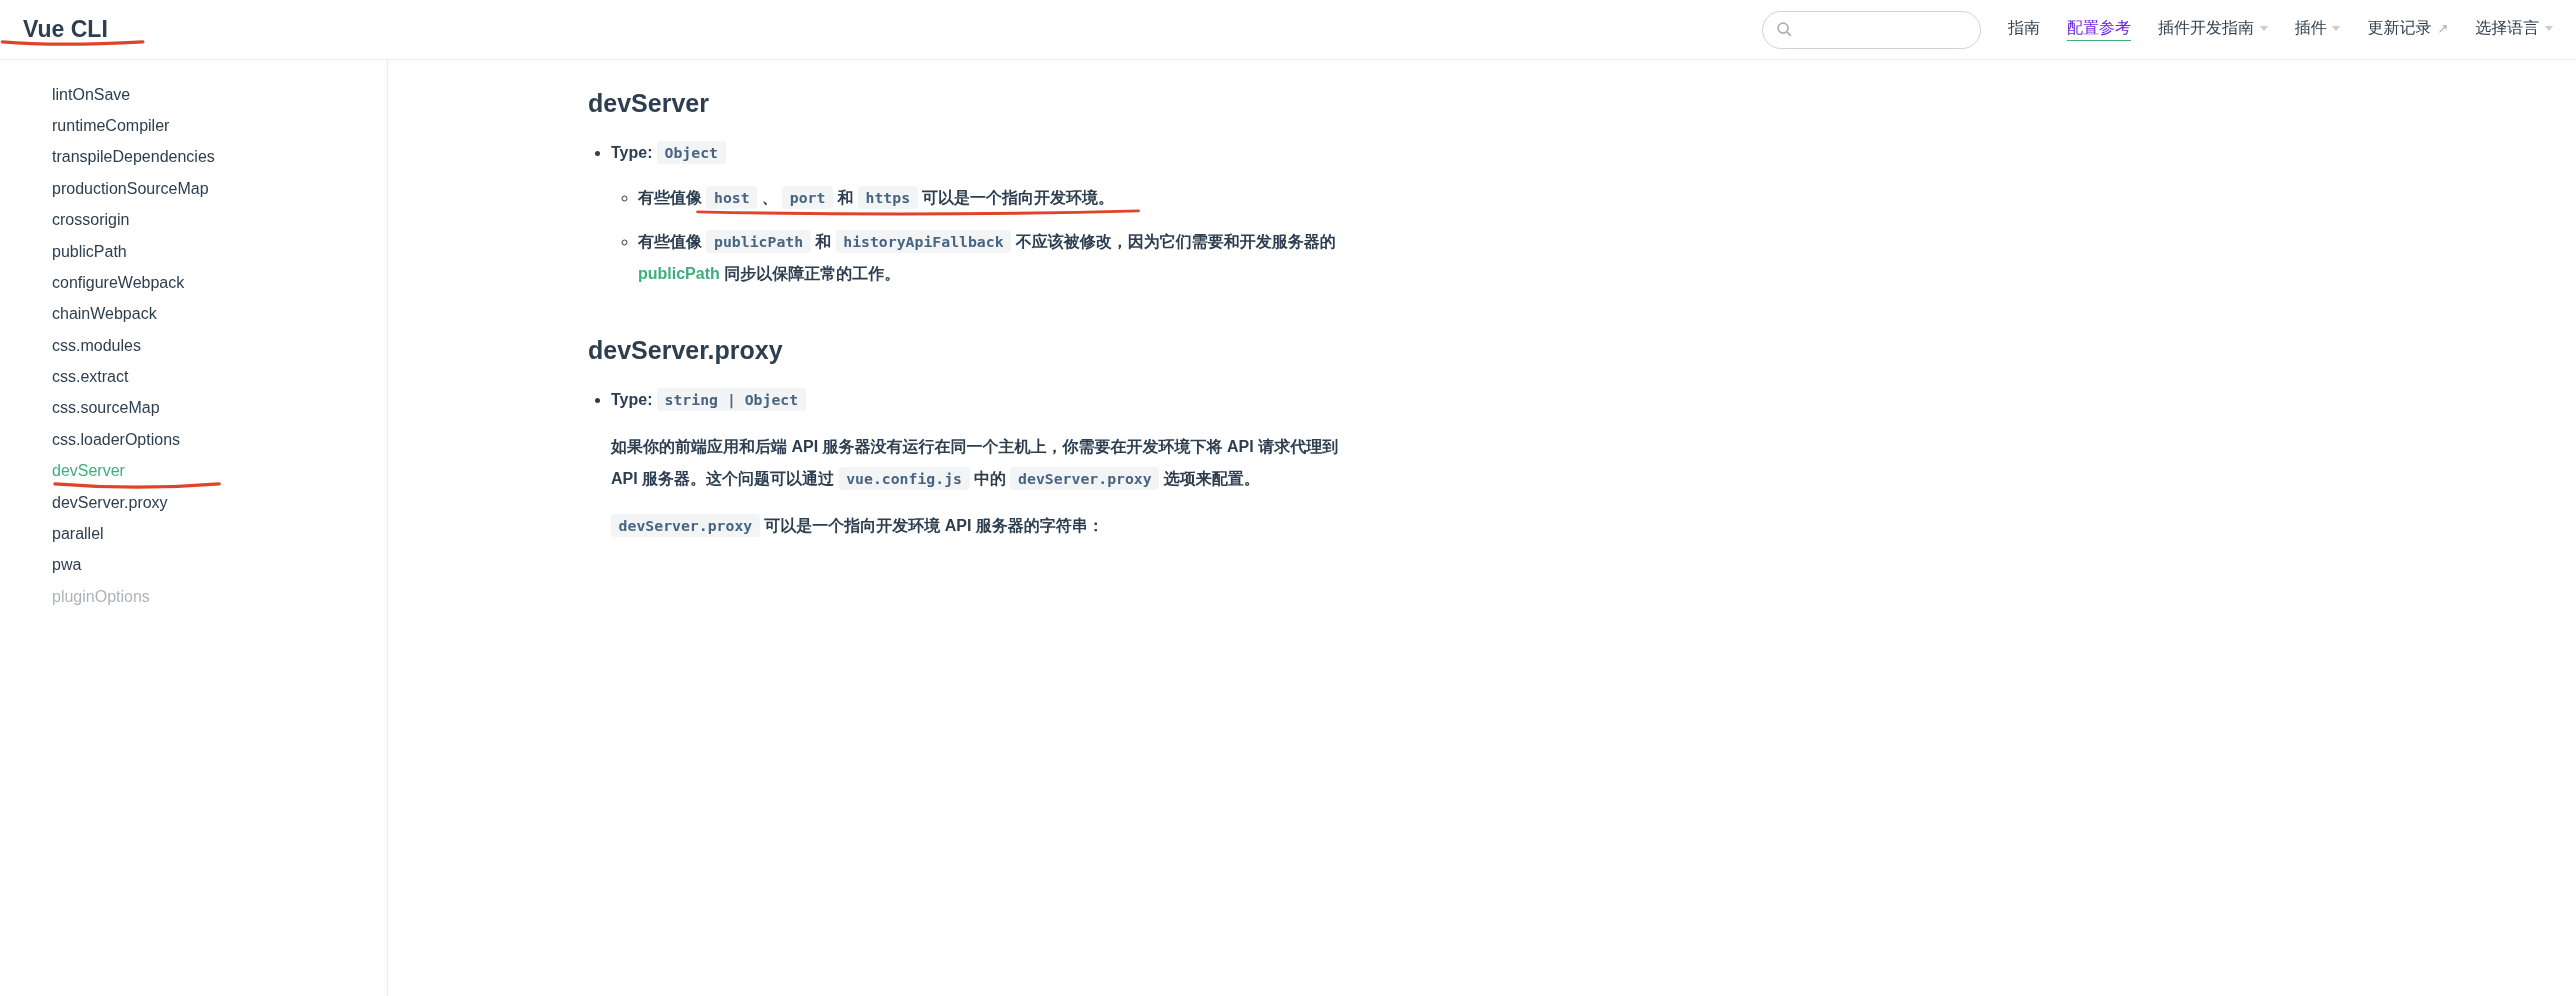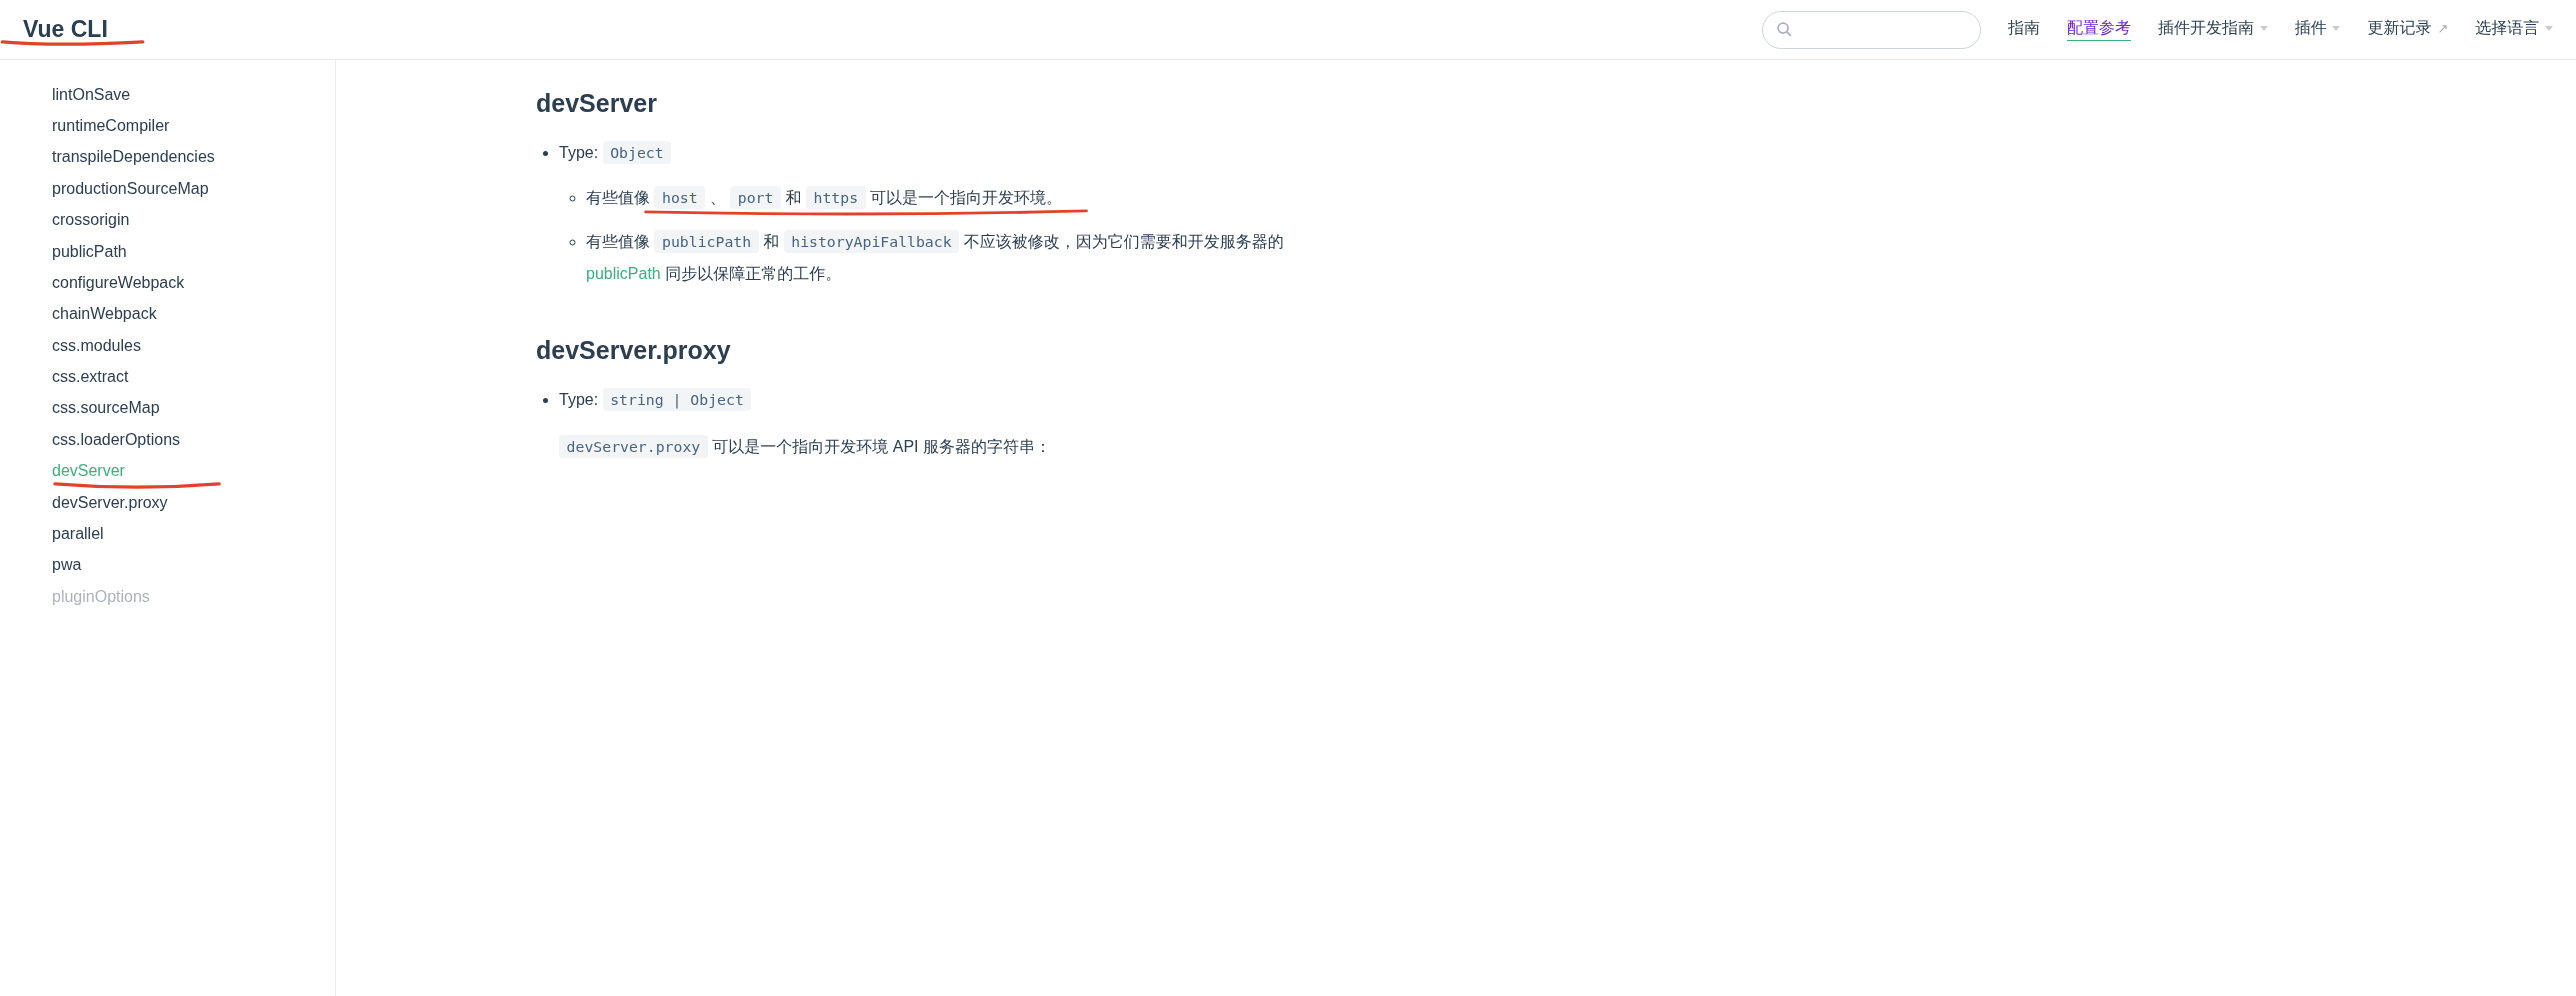--- a/index.html
+++ b/index.html
@@ -62,21 +62,21 @@
     border-left: 4.8px solid transparent;
     border-right: 4.8px solid transparent;
     border-top: 5.7px solid #ccc;
   }
   .ext-icon { color: #aaa; font-size: 13.3px; }
   .page {
     display: flex;
     min-height: calc(100vh - 60px);
   }
   .sidebar {
-    width: 336px;
+    width: 388px;
     border-right: 1px solid #eaecef;
     padding: 19px 0 19px 52px;
   }
   .sidebar-item {
     font-size: 16px;
     color: #2c3e50;
     padding: 6.7px 0;
     cursor: pointer;
     position: relative;
   }
@@ -86,21 +86,21 @@
     padding: 29px 57px 29px 200px;
     max-width: 1010px;
   }
   h2 {
     font-size: 25px;
     font-weight: 600;
     margin: 46px 0 19px 0;
     color: #2c3e50;
   }
   h2:first-child { margin-top: 0; }
-  ul.bullets { list-style: disc; padding-left: 23px; }
+  ul.bullets { list-style: disc; padding-left: 23px; font-weight: bold; }
   ul.bullets > li { margin: 13.3px 0; line-height: 2; font-size: 16px; }
   ul.circles { list-style: circle; padding-left: 27px; margin-top: 13.3px; }
   ul.circles > li { margin: 11.4px 0; line-height: 2; font-size: 16px; position: relative; }
   code {
     font-family: ui-monospace, SFMono-Regular, Menlo, Consolas, monospace;
     background: #f3f4f5;
     color: #476582;
     padding: 2.9px 7.6px;
     border-radius: 3.8px;
     font-size: 14.8px;
@@ -205,20 +205,27 @@
         </ul>
       </li>
     </ul>
 
     <h2>devServer.proxy</h2>
     <ul class="bullets">
       <li>
         <span>Type: </span>
         <code>string | Object</code>
         <div class="para">
+          <span>如果你的前端应用和后端 API 服务器没有运行在同一个主机上，你需要在开发环境下将 API 请求代理到 API 服务器。这个问题可以通过 </span>
+          <code>vue.config.js</code>
+          <span> 中的 </span>
+          <code>devServer.proxy</code>
+          <span> 选项来配置。</span>
+        </div>
+        <div class="para">
           <code>devServer.proxy</code>
           <span> 可以是一个指向开发环境 API 服务器的字符串：</span>
         </div>
       </li>
     </ul>
   </main>
 </div>
 
 
 </body></html>

